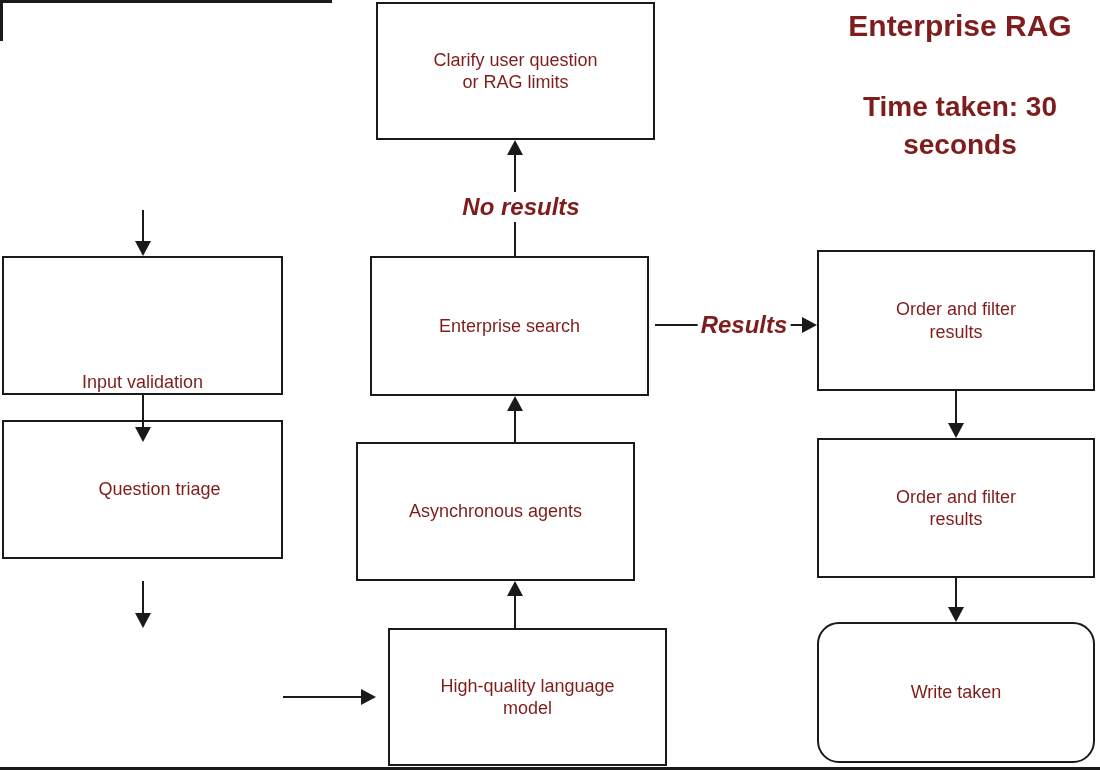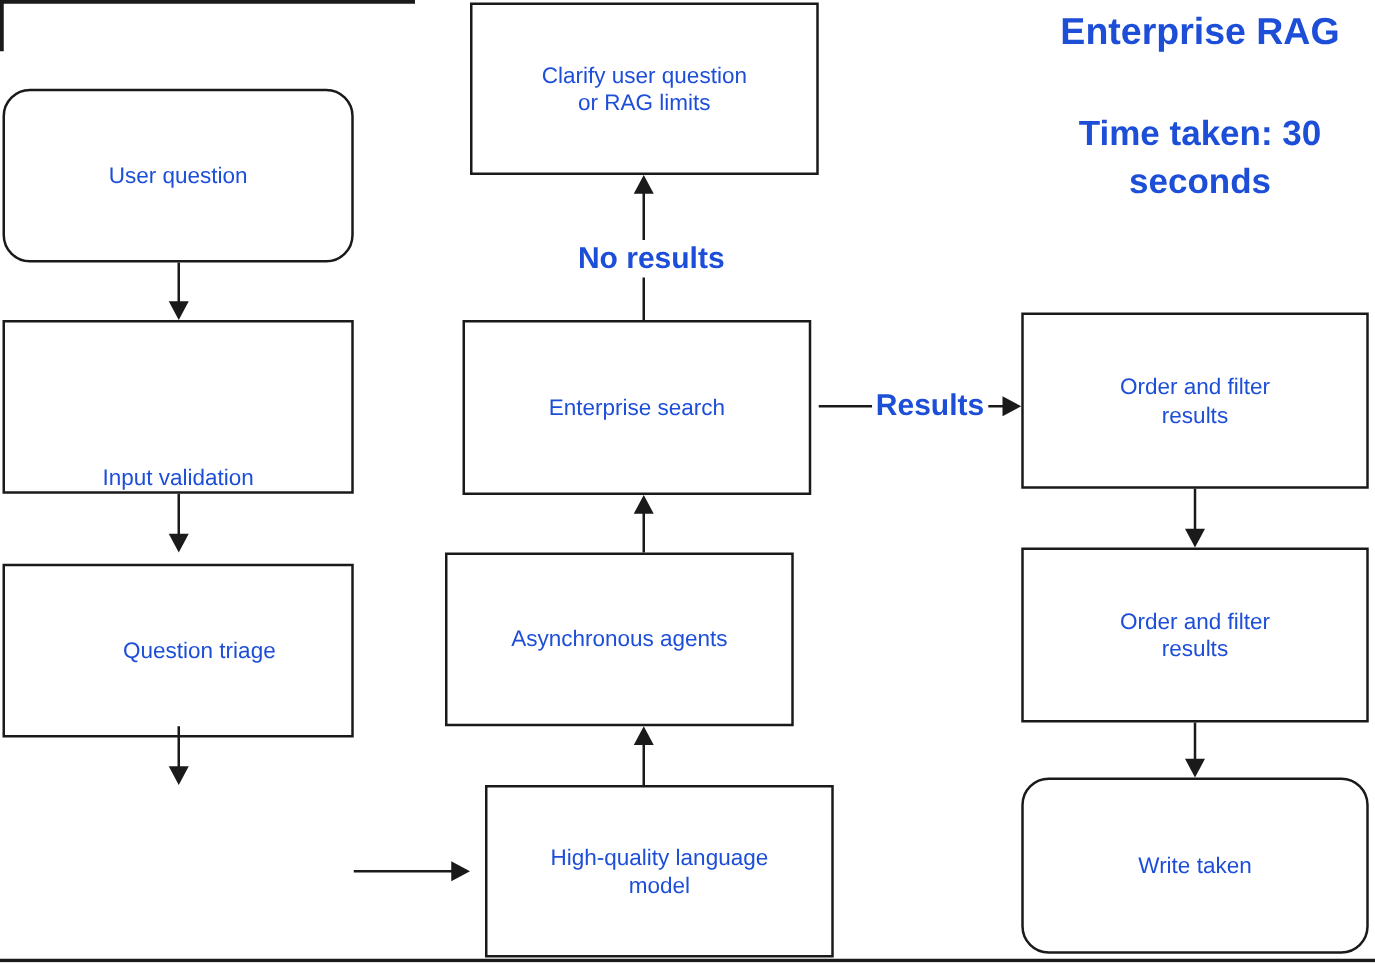--- a/index.html
+++ b/index.html
@@ -1,46 +1,46 @@
 <!DOCTYPE html>
 <html><head>
 <meta charset="utf-8">
 <style>
   html,body{margin:0;padding:0;background:#fff;}
   #canvas{
     position:relative;width:1100px;height:770px;background:#ffffff;overflow:hidden;
-    font-family:"Liberation Sans", sans-serif;color:#1d4ed8;
+    font-family:"Liberation Sans", sans-serif;color:#7f1d1d;
   }
   .node{
     position:absolute;box-sizing:border-box;border:2px solid #1a1a1a;background:#ffffff;
     display:flex;align-items:center;justify-content:center;text-align:center;
     font-size:18px;line-height:1.25;white-space:pre-line;padding:0 10px;
   }
   .rounded{border-radius:22px;}
   .line{position:absolute;background:#1a1a1a;}
   .head{position:absolute;width:0;height:0;}
   .head-down{border-left:8px solid transparent;border-right:8px solid transparent;border-top:15px solid #1a1a1a;}
   .head-up{border-left:8px solid transparent;border-right:8px solid transparent;border-bottom:15px solid #1a1a1a;}
   .head-right{border-top:8px solid transparent;border-bottom:8px solid transparent;border-left:15px solid #1a1a1a;}
   .edge-label{
     position:absolute;transform:translate(-50%,-50%);background:#ffffff;
-    font-weight:bold;font-size:24px;padding:1px 3px;white-space:nowrap;
+    font-weight:bold;font-size:24px;padding:1px 3px;white-space:nowrap;font-style:italic;
   }
   .title{
     position:absolute;left:810px;top:8px;width:300px;text-align:center;
     font-weight:bold;font-size:30px;line-height:36px;
   }
   .subtitle{
     position:absolute;left:810px;top:88px;width:300px;text-align:center;
     font-weight:bold;font-size:28px;line-height:38px;
   }
   
   #n-user-question   {left:2px;  top:71px;  width:281px;height:139px;}
   #n-input-validation{left:2px;  top:256px; width:281px;height:139px;align-items:flex-end;}
-  #n-question-triage {left:2px;  top:451px; width:281px;height:139px;padding-left:44px;}
+  #n-question-triage {left:2px;  top:420px; width:281px;height:139px;padding-left:44px;}
   #n-query-rewriting {left:2px;  top:628px; width:281px;height:138px;}
   #n-clarify         {left:376px;top:2px;   width:279px;height:138px;}
   #n-enterprise-search{left:370px;top:256px;width:279px;height:140px;}
   #n-async-agents    {left:356px;top:442px; width:279px;height:139px;}
   #n-hq-lm           {left:388px;top:628px; width:279px;height:138px;}
   #n-order-filter-1  {left:817px;top:250px; width:278px;height:141px;}
   #n-order-filter-2  {left:817px;top:438px; width:278px;height:140px;}
   #n-write-answer    {left:817px;top:622px; width:278px;height:141px;}
   
   #border-top   {left:0;top:0;width:332px;height:3px;}
@@ -48,23 +48,20 @@
   #border-bottom{left:0;top:767px;width:1100px;height:3px;}
 </style>
 </head>
 <body>
 
 <div id="canvas">
 
   <div class="title">Enterprise RAG</div>
   <div class="subtitle">Time taken: 30 seconds</div>
 
-  <div class="node rounded" id="n-user-question">
-    <span>User question</span>
-  </div>
   <div class="node" id="n-input-validation">
     <span>Input validation</span>
   </div>
   <div class="node" id="n-question-triage">
     <span>Question triage</span>
   </div>
   <div class="node" id="n-clarify">
     <span>Clarify user question
 or RAG limits</span>
   </div>

